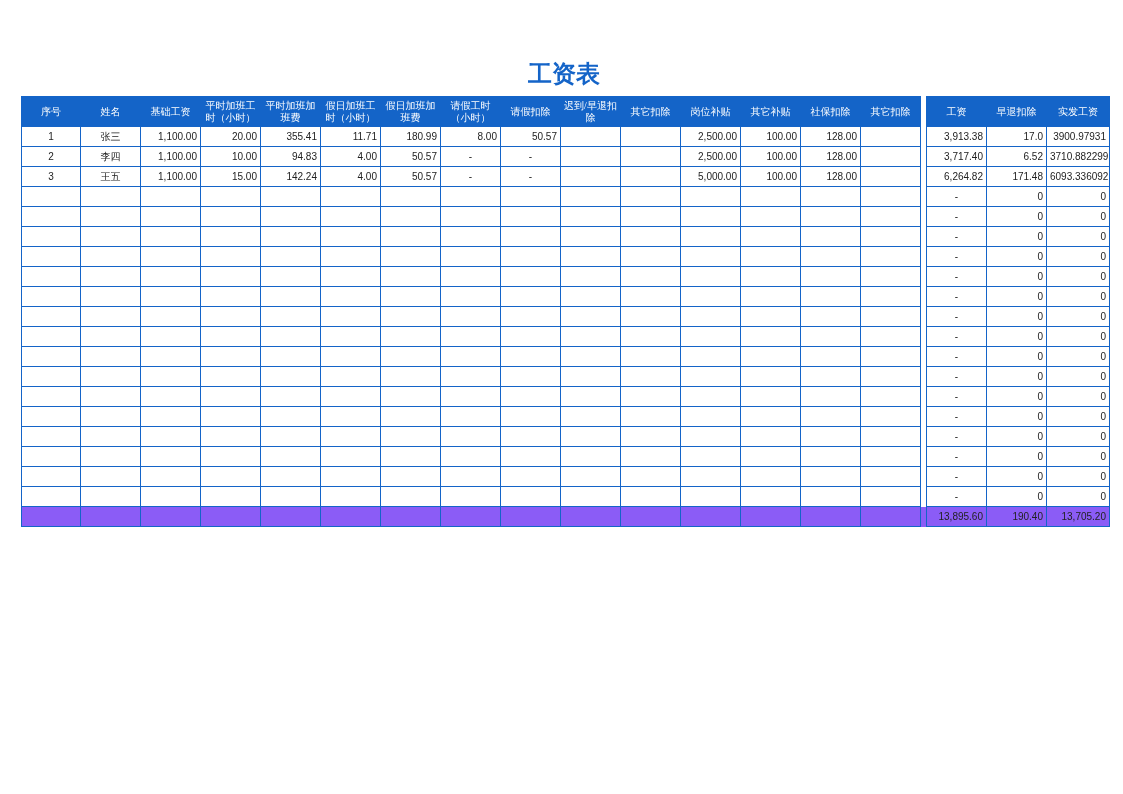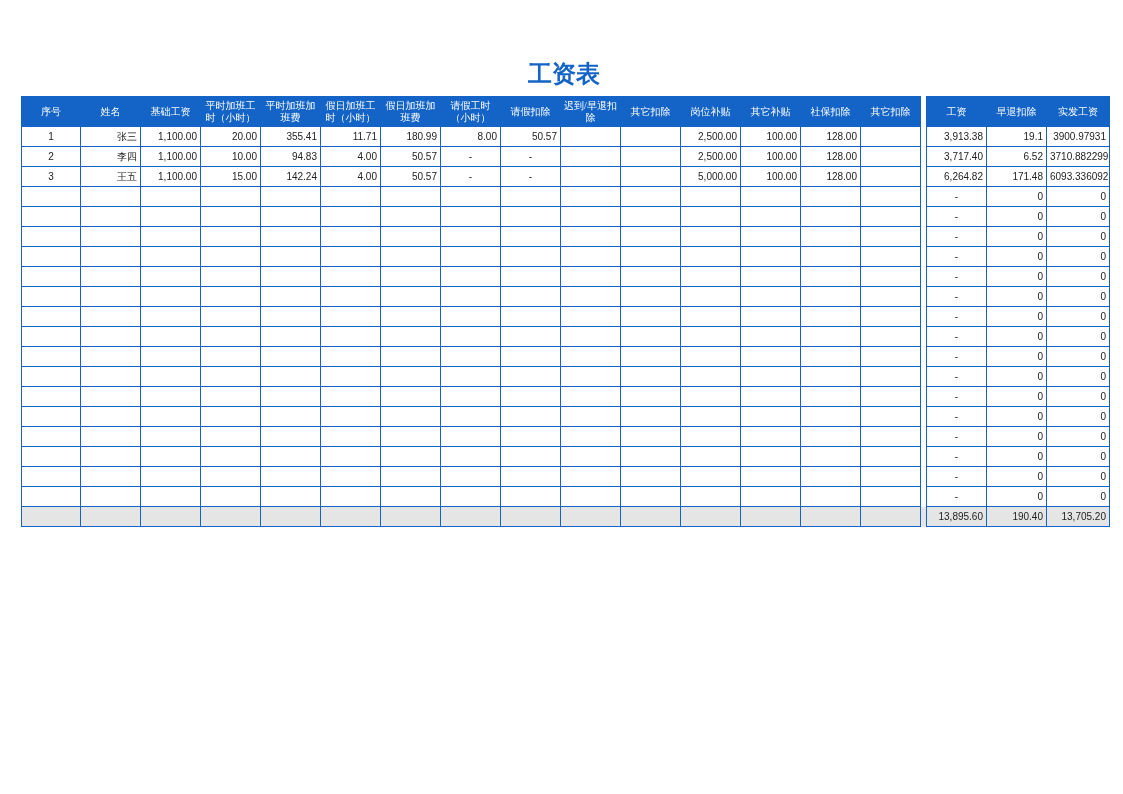--- a/index.html
+++ b/index.html
@@ -6,22 +6,22 @@
   .page{width:1123px;height:794px;position:relative;box-sizing:border-box;padding:58px 16px 0 21px;}
   .title{text-align:center;font-size:24px;font-weight:bold;color:#1464c8;margin:0 0 6px 0;font-family:"SimSun","宋体",serif;}
   table{border-collapse:collapse;width:100%;table-layout:fixed;border-radius:15px;}
   th,td{border:1px solid #1464c8;font-size:10px;height:19px;padding:0 3px;box-sizing:border-box;overflow:hidden;white-space:nowrap;line-height:19px;}
   th{background:#1464c8;color:#fff;font-weight:normal;text-align:center;font-size:10px;line-height:1.15;height:30px;padding:2px 2px;white-space:normal;}
   td{color:#222;font-family:"SimSun","宋体","Helvetica Neue",Arial,sans-serif;}
   .gap-col{border-top:none;border-bottom:none;background:#fff;}
   th.gap-col{background:#fff;border-top:none;border-bottom:none;border-left:1px solid #1464c8;border-right:1px solid #1464c8;}
   .num{text-align:right;}
   .ctr{text-align:center;}
-  .lft{text-align:right;margin-left:12px;}
-  .total-row td{background:#e5e5e5;}
+  .lft{text-align:center;margin-left:12px;}
+  .total-row td{background:#8b5cf6;}
 </style>
 </head>
 <body>
 
 <div class="page">
   <div class="title">工资表</div>
   <table>
     <colgroup id="cg">
         <col style="width: 59px;">
         <col style="width: 60px;">
@@ -78,21 +78,21 @@
           <td class="num">8.00</td>
           <td class="num">50.57</td>
           <td class="num"></td>
           <td class="num"></td>
           <td class="num">2,500.00</td>
           <td class="num">100.00</td>
           <td class="num">128.00</td>
           <td class="num"></td>
           <td class="gap-col"></td>
           <td class="num">3,913.38</td>
-          <td class="num">19.1</td>
+          <td class="num">17.0</td>
           <td class="num">3900.97931</td>
         </tr>
         <tr>
           <td class="ctr">2</td>
           <td class="lft">李四</td>
           <td class="num">1,100.00</td>
           <td class="num">10.00</td>
           <td class="num">94.83</td>
           <td class="num">4.00</td>
           <td class="num">50.57</td>

